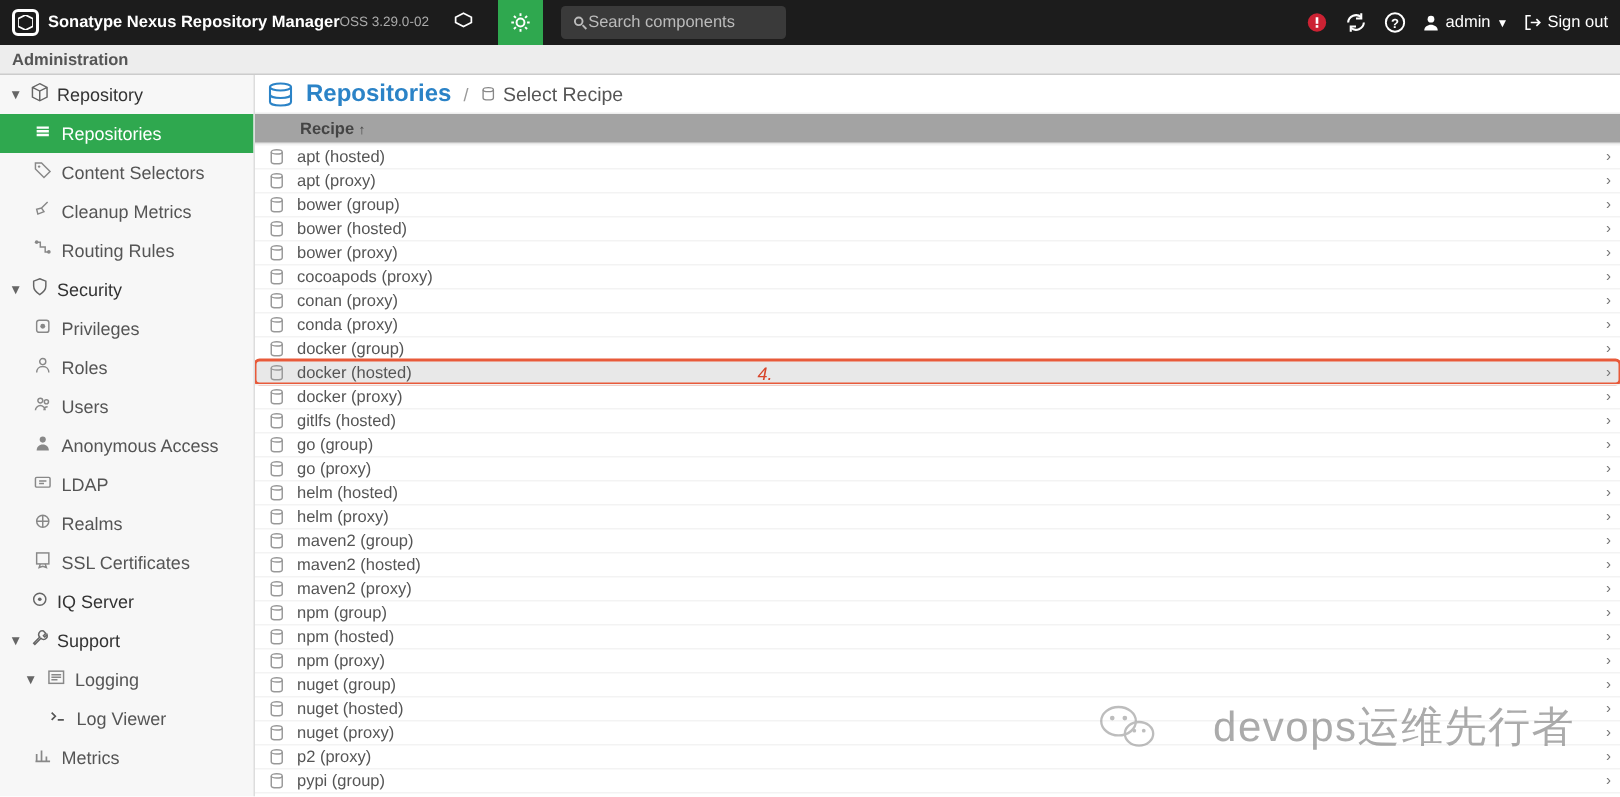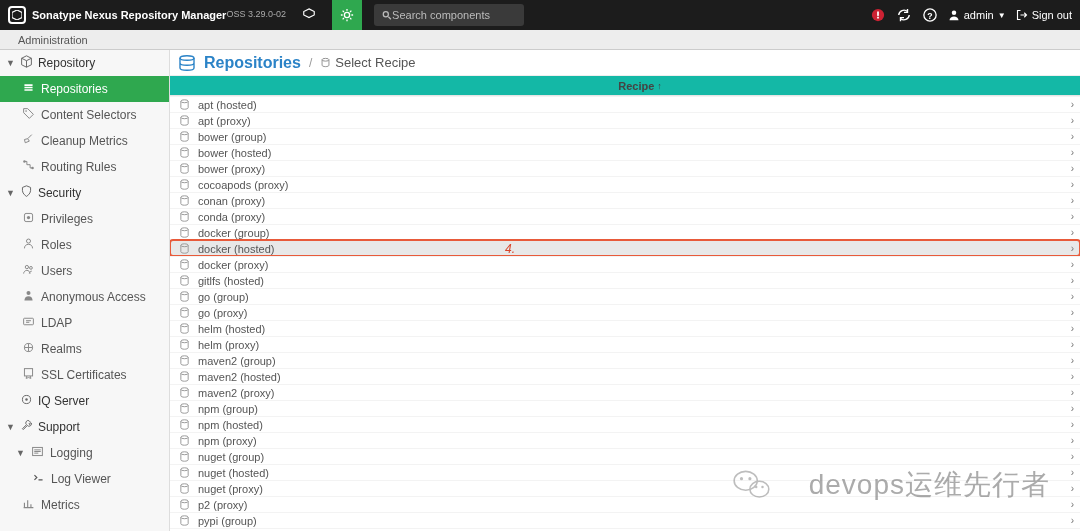--- a/index.html
+++ b/index.html
@@ -18,42 +18,42 @@
   .topbar .search-wrap { background: #3a3a3a; height: 22px; border-radius: 3px; display: flex; align-items: center; margin-left: 12px; padding: 0 8px; width: 150px; }
   .topbar .search-wrap input { background: transparent; border: none; color: #bbb; font-size: 11px; outline: none; width: 100%; }
   .topbar .search-wrap input::placeholder { color: #bbb; }
   .topbar .spacer { flex: 1; }
   .topbar .right-icons { display: flex; align-items: center; gap: 10px; padding-right: 8px; }
   .topbar .right-icons .ic { width: 16px; height: 16px; display:flex; align-items:center; justify-content:center; cursor:pointer; color:#fff; }
   .topbar .right-icons .red-dot { color:#d93f3f; }
   .topbar .right-icons .user-block { display:flex; align-items:center; gap:4px; font-size:11px; }
   
   
-  .admin-strip { height: 20px; background: #ededed; border-bottom: 1px solid #ccc; display:flex; align-items:center; padding-left:18px; font-size:11px; color:#555; }
+  .admin-strip { height: 20px; background: #ededed; border-bottom: 1px solid #ccc; display:flex; align-items:center; padding-left:8px; font-size:11px; color:#555;font-weight:bold; }
   
   
   .body { display:flex; height: calc(531px - 30px - 20px); }
   
   
   .sidebar { width: 170px; background: #f7f7f7; border-right: 1px solid #ddd; overflow-y: auto; font-size: 12px; color:#333; }
   .sidebar .group-hdr { display:flex; align-items:center; padding: 5px 6px; color:#333; cursor:pointer; gap:5px; }
   .sidebar .item { display:flex; align-items:center; padding: 5px 6px 5px 22px; cursor:pointer; gap:6px; color:#555; }
   .sidebar .item.active { background: #2fa84f; color:#fff; }
   .sidebar .item.sub { padding-left: 32px; }
   .sidebar .caret { font-size: 9px; color:#666; }
   .sidebar svg { flex-shrink:0; }
   
   
   .main { flex:1; display:flex; flex-direction:column; overflow:hidden; }
   .main-hdr { height: 26px; display:flex; align-items:center; padding: 4px 8px; border-bottom: 1px solid #eee; gap:8px; }
   .main-hdr .hdr-title { font-size: 16px; font-weight: bold; color:#2b83c7; }
   .main-hdr .sep { color:#999; font-size:12px; }
   .main-hdr .crumb { color:#555; font-size:13px; display:flex; align-items:center; gap:4px; }
   
-  .column-hdr { height: 20px; background: #14b8a6; border-bottom:1px solid #e5e5e5; display:flex; align-items:center; padding-left: 30px; font-size:11px; font-weight:bold; color:#444;justify-content:center; }
+  .column-hdr { height: 20px; background: #a3a3a3; border-bottom:1px solid #e5e5e5; display:flex; align-items:center; padding-left: 30px; font-size:11px; font-weight:bold; color:#444; }
   .column-hdr .sort-arrow { font-size:9px; margin-left:3px; }
   
   .recipe-list { flex:1; overflow-y:auto; }
   .recipe-row { height: 16px; display:flex; align-items:center; padding: 0 8px; font-size:11px; color:#555; cursor:pointer; position:relative; border-top:1px solid #f3f3f3; }
   .recipe-row .row-icon { width:14px; margin-right:6px; color:#888; display:flex; align-items:center; }
   .recipe-row .chev { position:absolute; right:6px; color:#777; font-size:10px; }
   .recipe-row.highlighted { background:#e8e8e8; outline: 2px solid #e85a3a; outline-offset:-1px; border-radius:3px; }
   .annotation-4 { position:absolute; left:335px; font-size:12px; color:#d8452b; font-style:italic; pointer-events:none; }
   
   .watermark { position:fixed; right:30px; bottom:25px; display:flex; align-items:center; gap:12px; opacity:0.55; pointer-events:none; }

